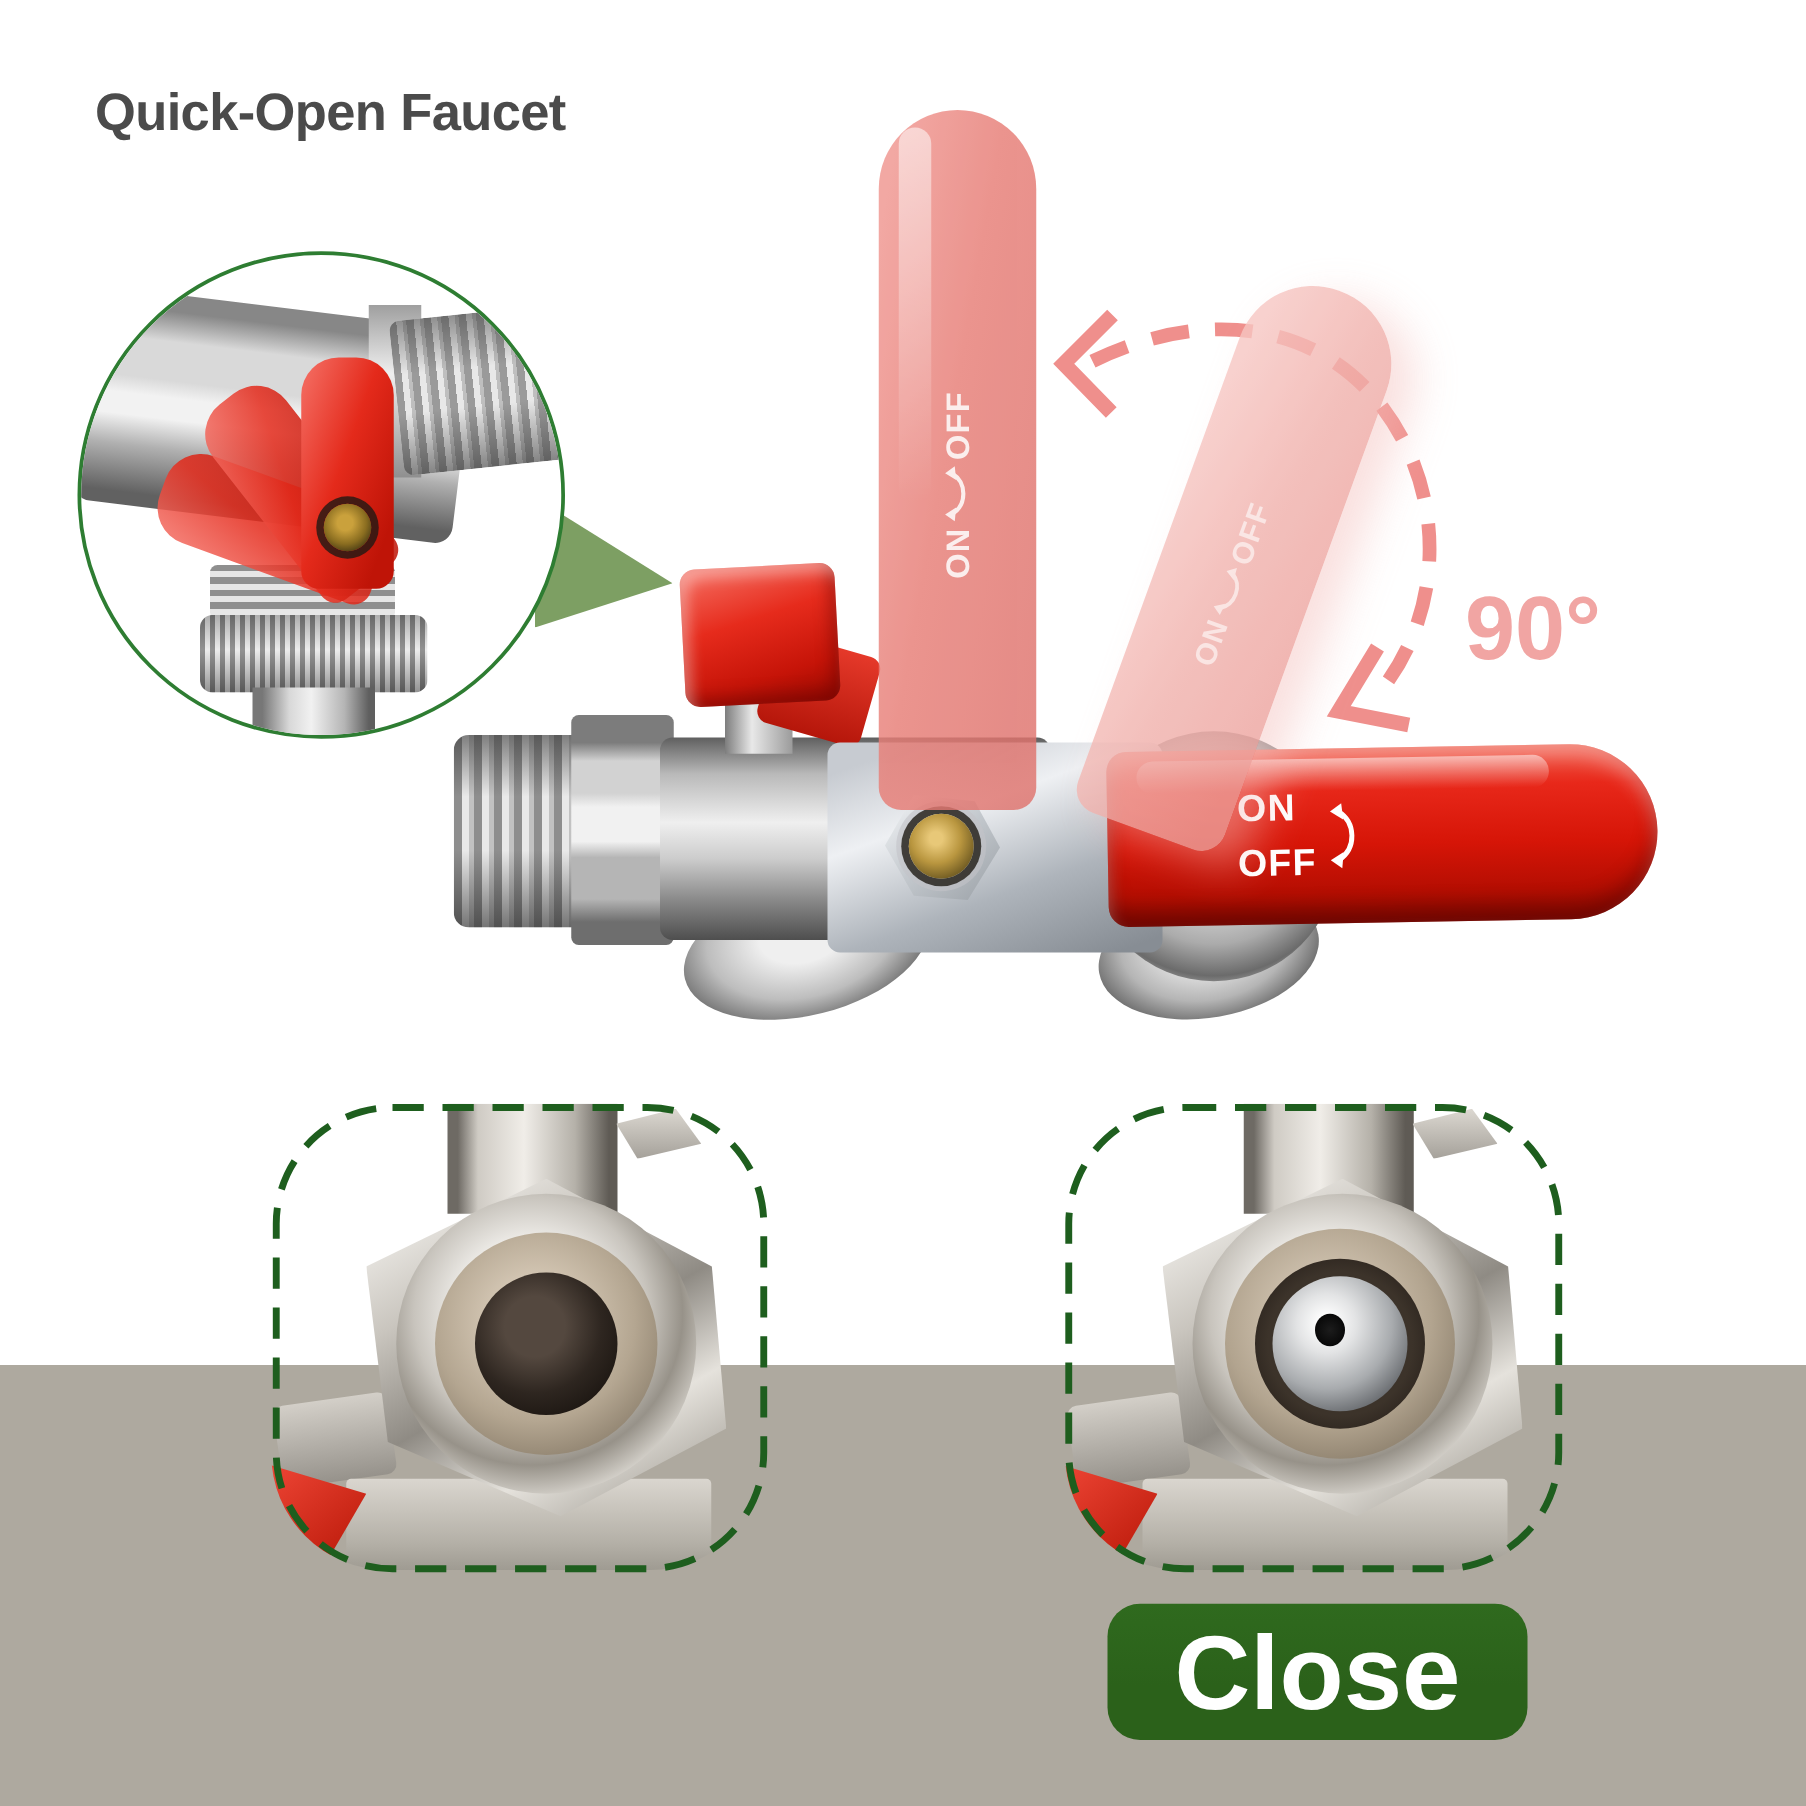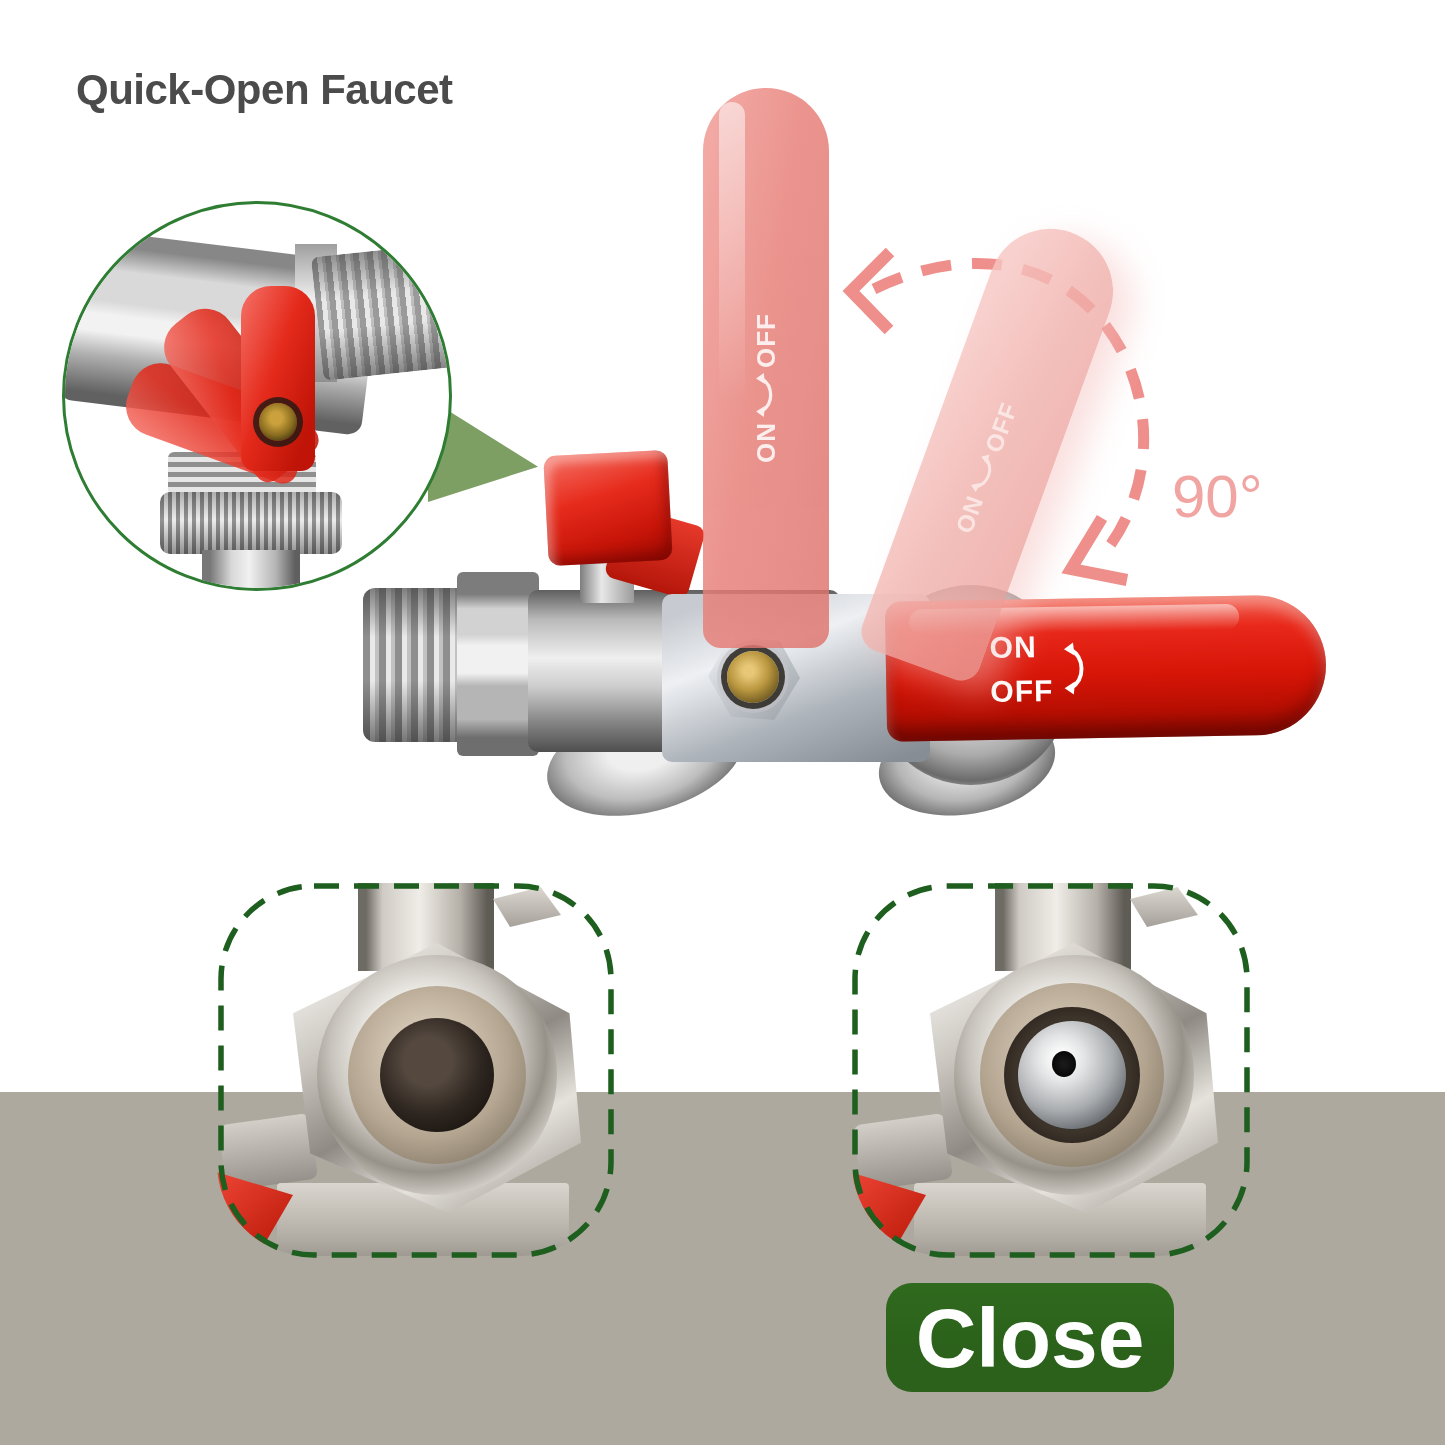--- a/index.html
+++ b/index.html
@@ -17,21 +17,21 @@
   .gray-band{left:0;top:1092px;width:1445px;height:353px;background:var(--band-gray,#aea99f);}
 
   
   .page-title{left:76px;top:66px;font-size:42px;font-weight:bold;color:var(--title-gray,#4b4b4b);
               letter-spacing:-.5px;}
 
   
   .overlay-svg{left:0;top:0;z-index:4;pointer-events:none;}
 
   
-  .degree-label{left:1172px;top:462px;font-size:60px;font-weight:normal;color:var(--degree-pink,#f1a5a3);z-index:6;}
+  .degree-label{left:1172px;top:462px;font-size:72px;font-weight:bold;color:var(--degree-pink,#f1a5a3);z-index:6;}
 
   
   .mag-circle{left:62px;top:201px;width:384px;height:384px;border-radius:50%;
               border:3px solid var(--circle-green,#2e7d32);background:#fff;overflow:hidden;z-index:2;}
   .mag-tube{left:2px;top:42px;width:305px;height:172px;border-radius:14px;transform:rotate(7deg);
     background:linear-gradient(180deg,#878787 0 8%,#d9d9d9 22% 40%,#f2f2f2 48% 58%,#b0b0b0 72%,#616161 94%);}
   .mag-hexseg{left:230px;top:40px;width:42px;height:138px;
     background:linear-gradient(180deg,#9f9f9f,#efefef 40%,#8f8f8f);}
   .mag-thread{left:252px;top:46px;width:136px;height:124px;border-radius:8px;transform:rotate(-6deg);
     background:linear-gradient(180deg,rgba(70,70,70,.55),rgba(255,255,255,0) 35% 60%,rgba(50,50,50,.55)),
@@ -151,21 +151,21 @@
   .co-redwedge{top:288px;width:80px;height:86px;clip-path:polygon(0 0,100% 28%,55% 100%,0 100%);
     background:linear-gradient(140deg,#ef4636,#b51505);}
   .callout.left .co-redwedge{left:-4px;} .callout.right .co-redwedge{left:-6px;}
 
   
   .state-button{top:1283px;height:109px;border-radius:26px;z-index:2;
     background:linear-gradient(180deg,#2f6a1e,var(--button-green,#2b611a) 60%);
     display:flex;align-items:center;justify-content:center;
     color:#fff;font-weight:bold;font-size:84px;line-height:1;}
   .state-button.open{left:255px;width:337px;}
-  .state-button.close{left:886px;width:288px;}
+  .state-button.close{left:886px;width:336px;}
 </style>
 </head>
 <body>
 
 <div class="stage">
 
   <div class="abs gray-band"></div>
 
   <div class="abs page-title">Quick-Open Faucet</div>
 

